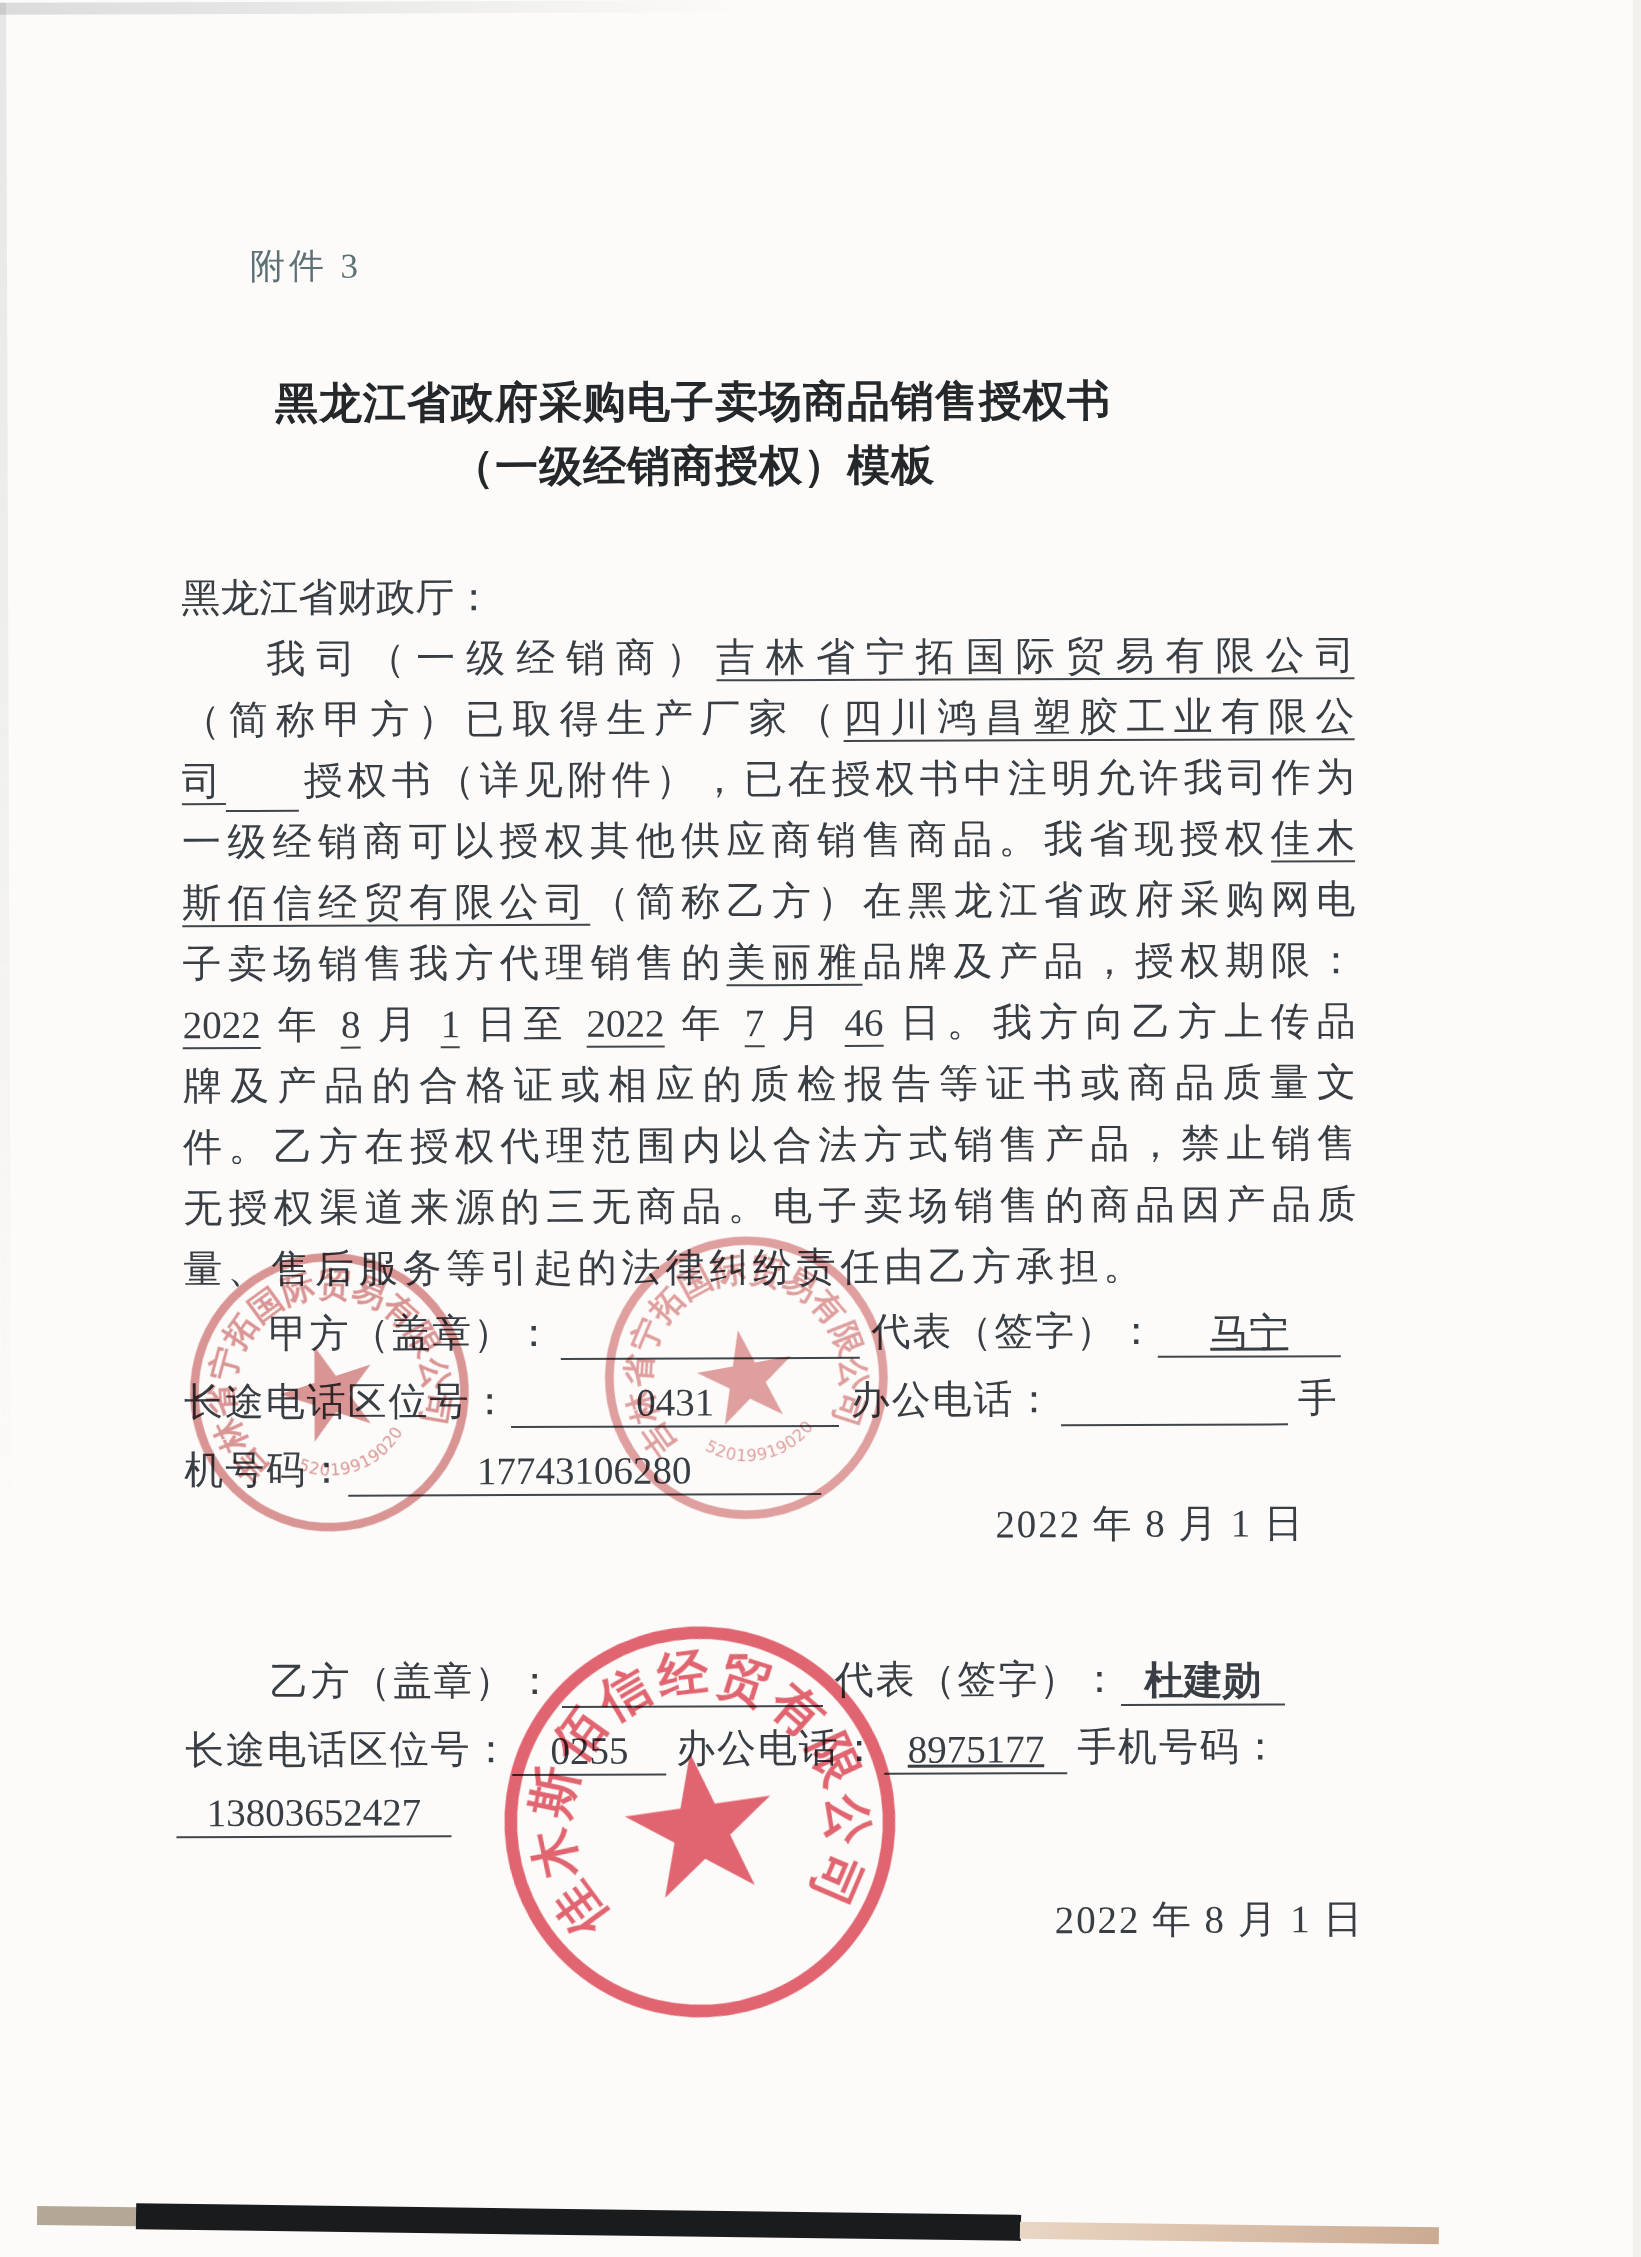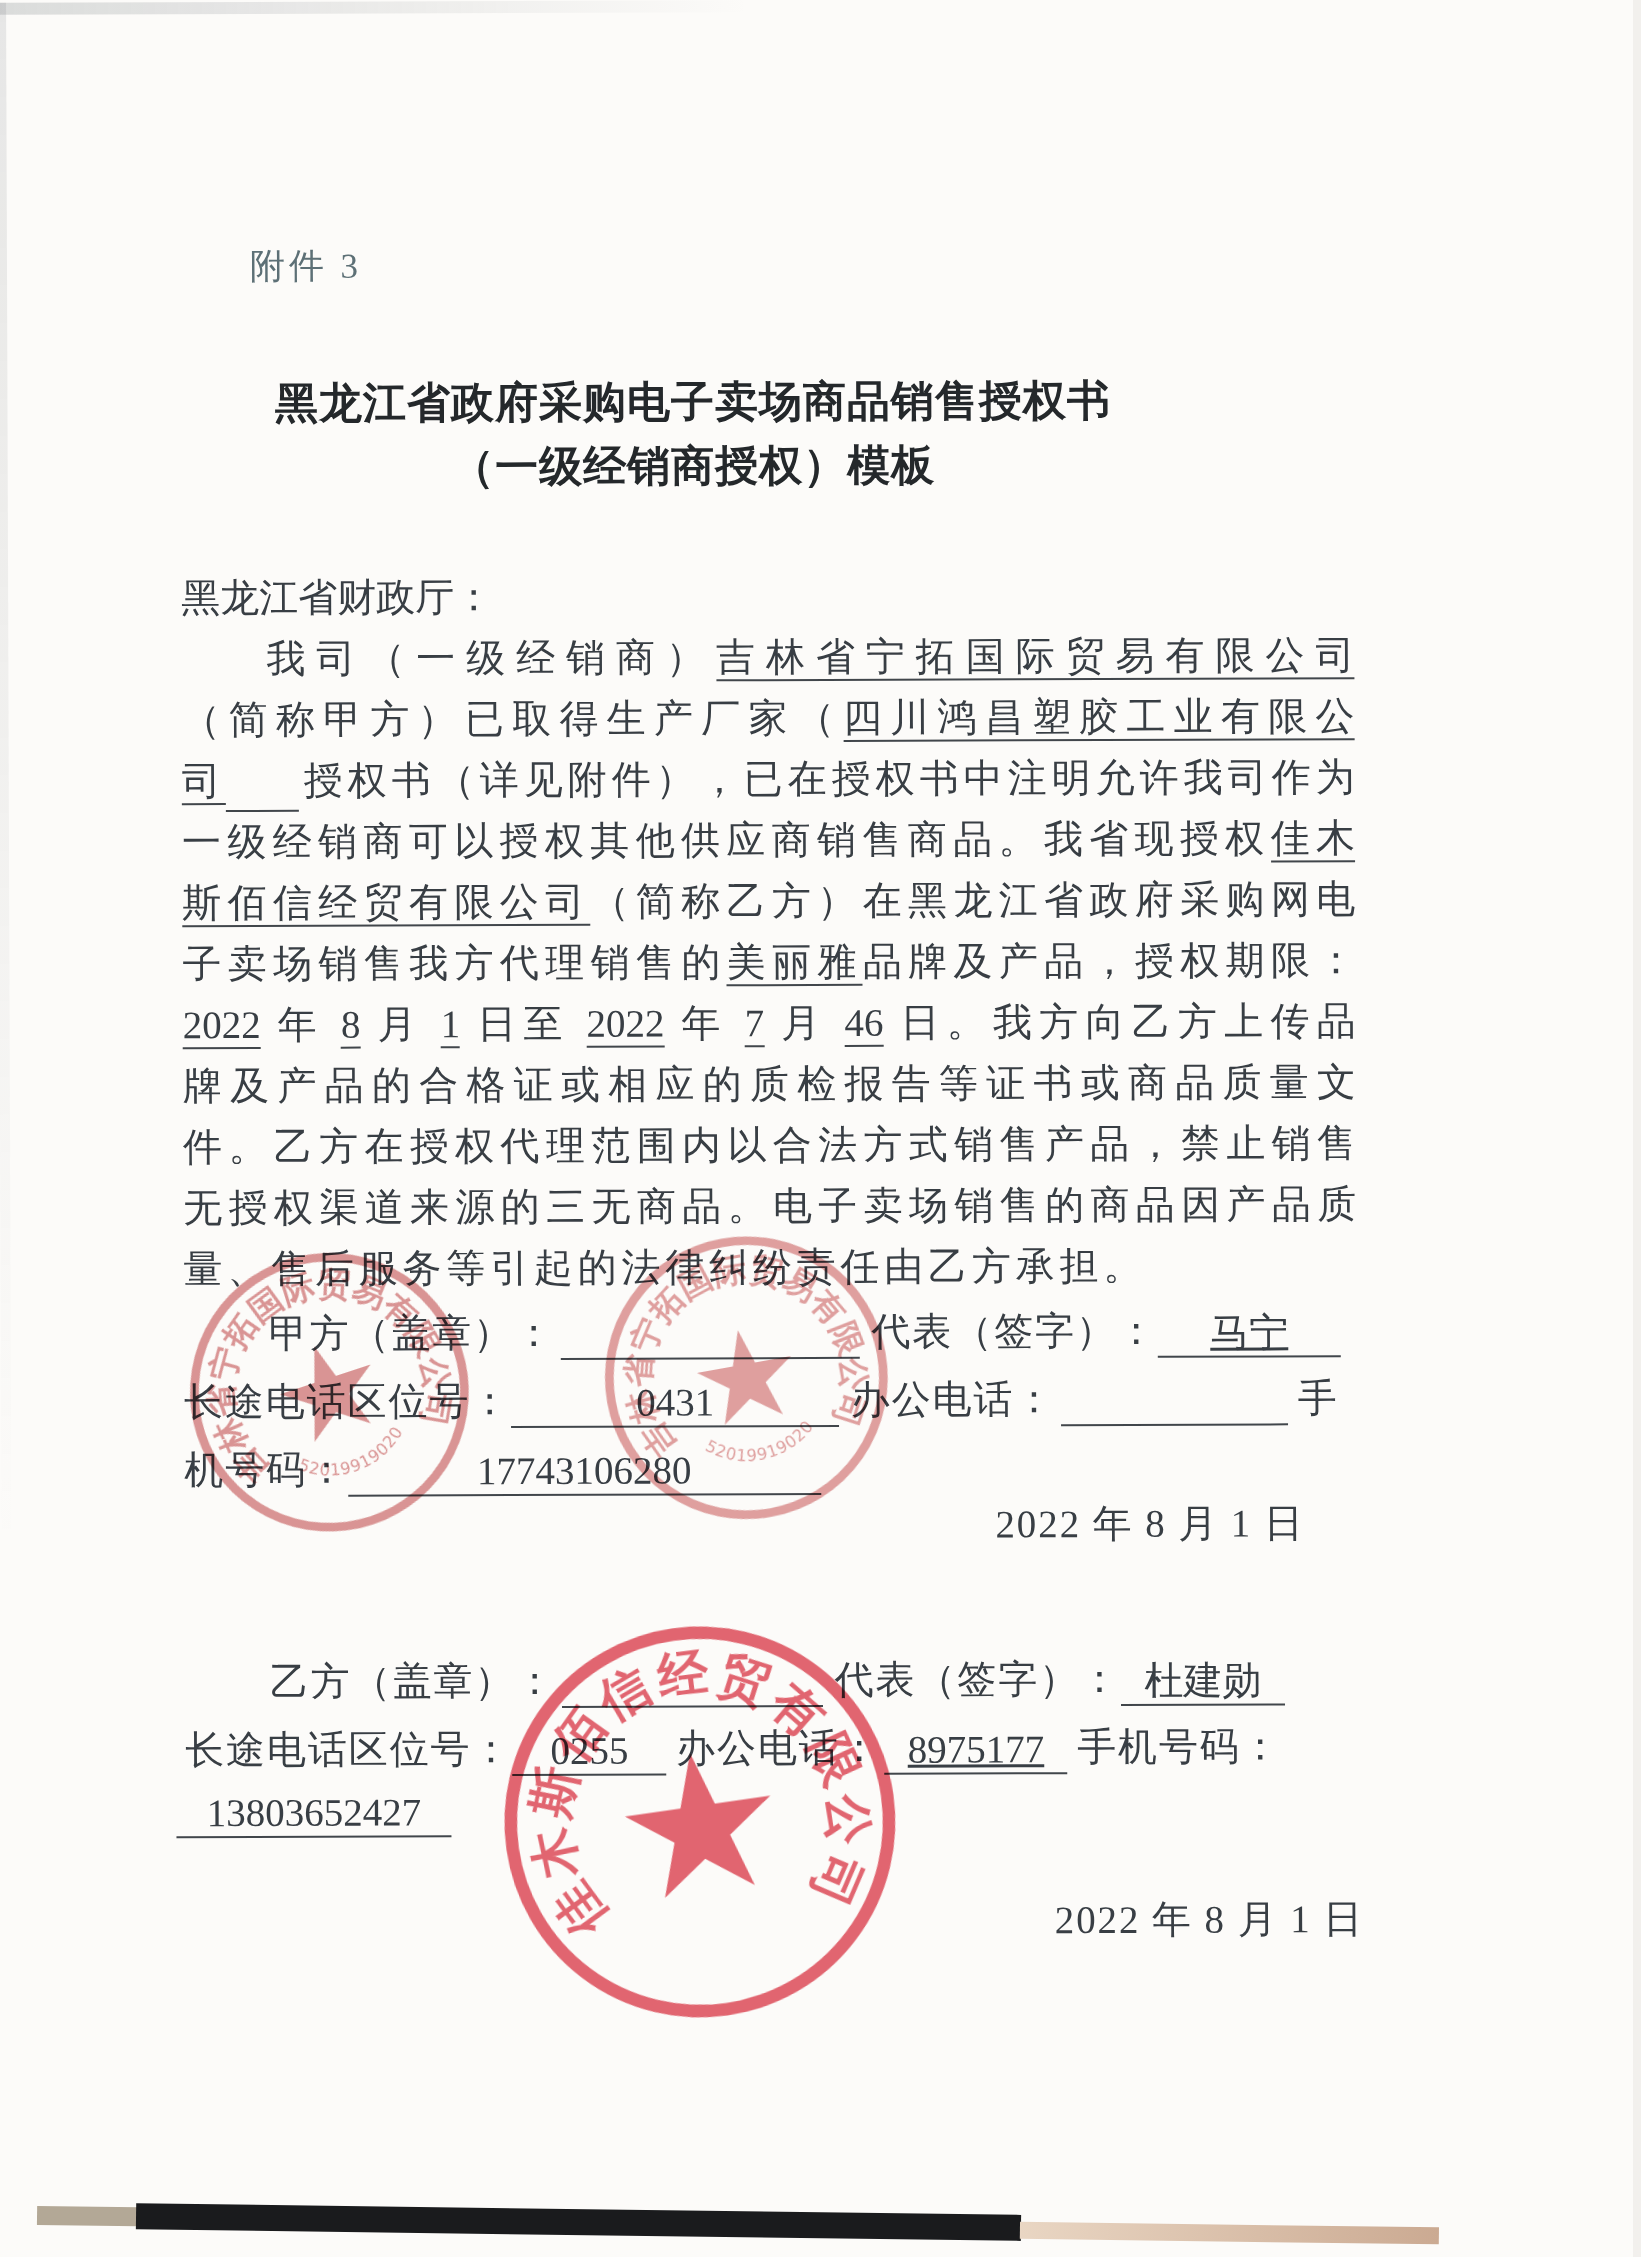--- a/index.html
+++ b/index.html
@@ -87,21 +87,21 @@
   </div>
   <div class="formrow" style="left:183px;top:1373px;">
     <span style="letter-spacing:1.9px;">长途电话区位号：</span><span class="uv" style="width:328px;margin-right:11.6px;">0431</span><span style="letter-spacing:1.9px;">办公电话：</span><span class="ub" style="width:227px;margin:0 9.7px 0 5.8px;"></span><span>手</span>
   </div>
   <div class="formrow" style="left:183px;top:1441px;">
     <span style="letter-spacing:1.9px;">机号码：</span><span class="uv" style="width:473px;">17743106280</span>
   </div>
   <div class="datestamp" style="left:994px;top:1498px;">2022 年 8 月 1 日</div>
 
   <div class="formrow" style="left:268px;top:1653px;">
-    <span style="letter-spacing:1.9px;">乙方（盖章）：</span><span class="ub" style="width:261px;margin:0 11.6px 0 5.8px;"></span><span style="letter-spacing:1.9px;">代表（签字）：</span><span class="uv" style="width:164px;">杜建勋</span>
+    <span style="letter-spacing:1.9px;">乙方（盖章）：</span><span class="ub" style="width:261px;margin:0 11.6px 0 5.8px;"></span><span style="letter-spacing:1.9px;">代表（签字）：</span><span class="uv" style="width:164px;font-weight:bold;">杜建勋</span>
   </div>
   <div class="formrow" style="left:183px;top:1721px;">
     <span style="letter-spacing:1.9px;">长途电话区位号：</span><span class="uv" style="width:154px;margin-right:9.7px;">0255</span><span style="letter-spacing:1.9px;">办公电话：</span><span class="uv" style="width:183px;margin:0 9.7px 0 3.9px;text-decoration:underline;">8975177</span><span style="letter-spacing:1.9px;">手机号码：</span>
   </div>
   <div class="formrow" style="left:174px;top:1788px;">
     <span class="uv" style="width:275px;">13803652427</span>
   </div>
   <div class="datestamp" style="left:1052px;top:1894px;">2022 年 8 月 1 日</div>
 
   <div class="stamp stamp-a" style="left:179px;top:1241px;transform:rotate(-18deg);">

